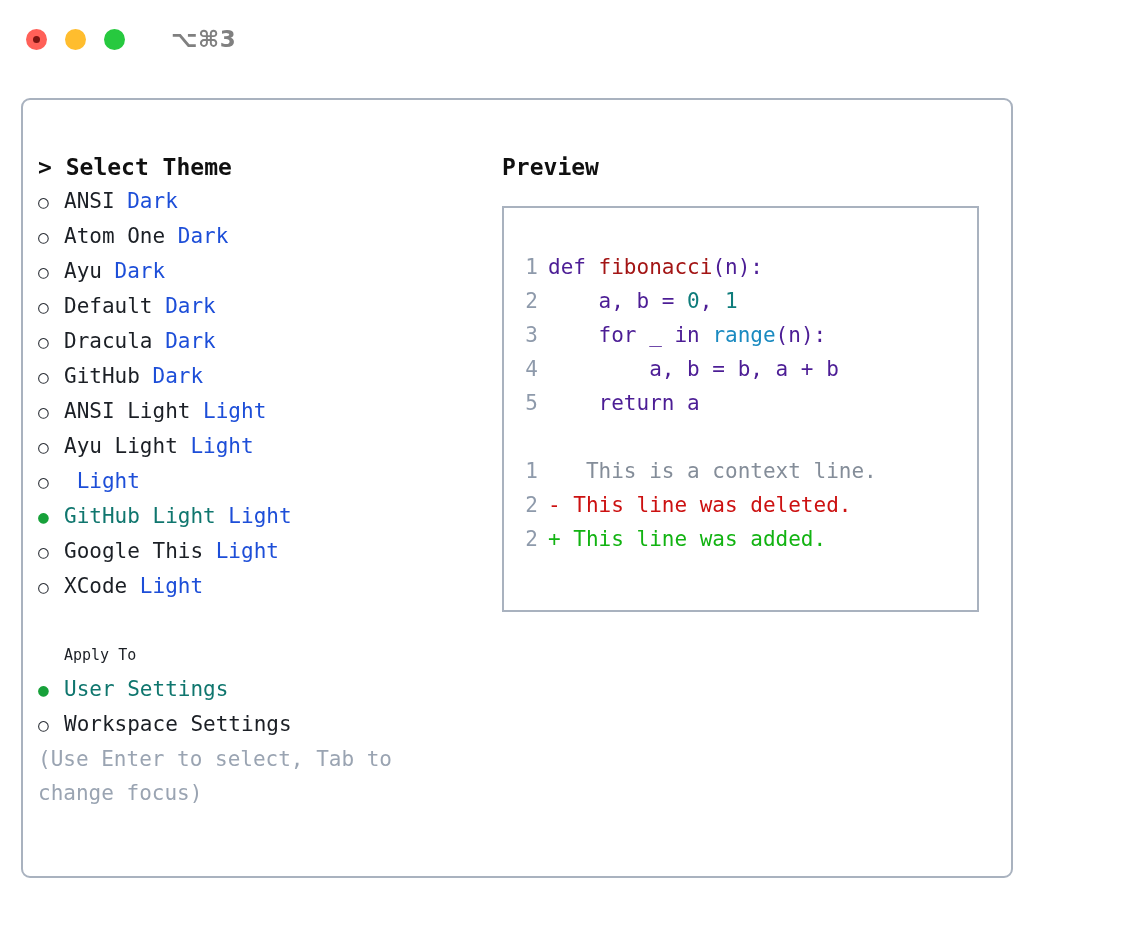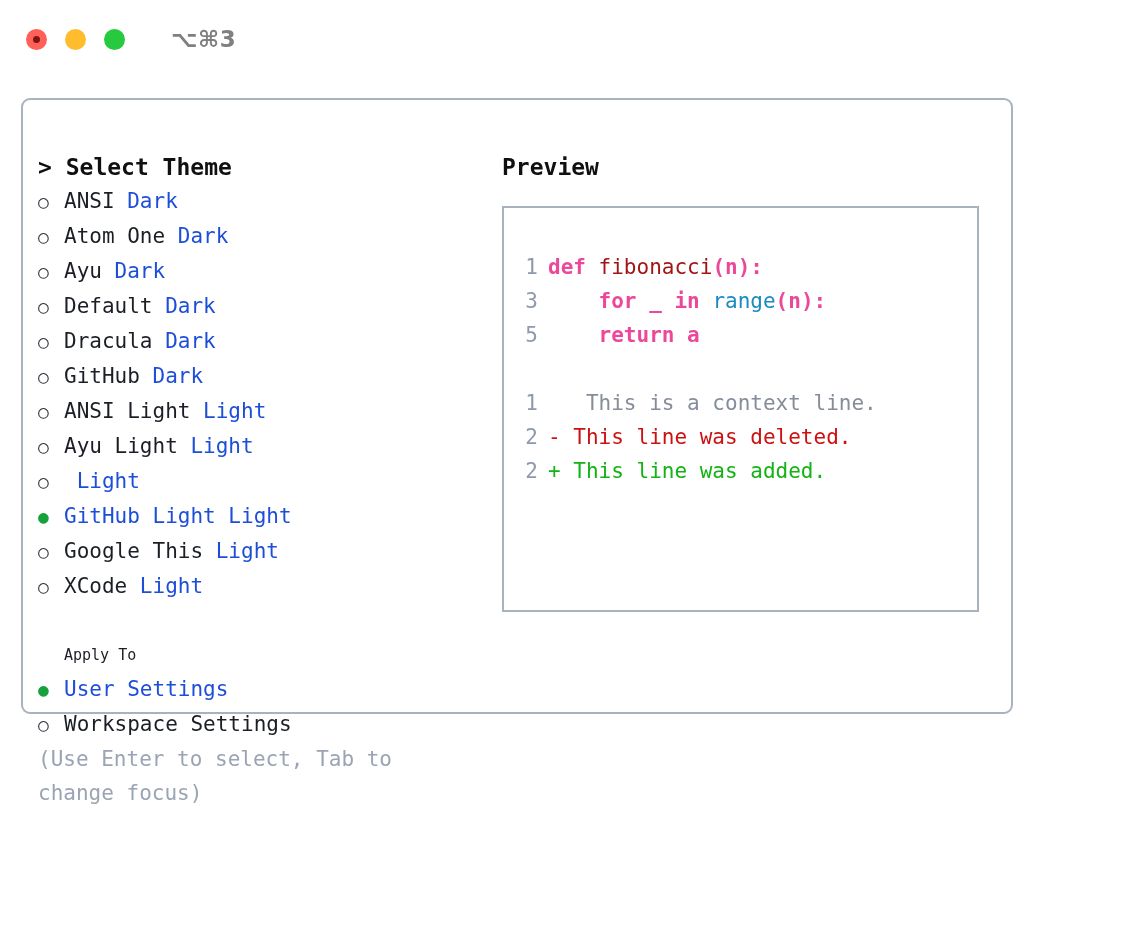--- a/index.html
+++ b/index.html
@@ -58,21 +58,21 @@
     color: #808080;
     letter-spacing: 0.5px;
     font-family: "DejaVu Sans", "Liberation Sans", sans-serif;
   }
   
   .panel {
     position: absolute;
     left: 21px;
     top: 98px;
     width: 992px;
-    height: 616px;
+    height: 780px;
     border: 2px solid #a9b2bf;
     border-radius: 9px;
     box-sizing: border-box;
     background: #ffffff;
   }
   .panel-inner {
     position: relative;
     width: 100%;
     height: 100%;
   }
@@ -99,21 +99,21 @@
   }
   .marker {
     width: 26px;
     flex: none;
     font-size: 18px;
     color: #2b2f36;
     line-height: 34px;
   }
   .marker.sel { color: #17a13a; }
   .opt-name { color: #1b1f25; }
-  .opt-name.sel { color: #1d4ed8; }
+  .opt-name.sel { color: #0f766e; }
   .opt-kind { color: #1d4ed8; }
   .spacer-row { height: 34px; }
   .apply-head {
     font-size: 15px;
     color: #1b1f25;
     line-height: 34px;
     padding-left: 26px;
     white-space: pre;
   }
   .hint {
@@ -149,21 +149,21 @@
     line-height: 34px;
     white-space: pre;
   }
   .lnum {
     color: #8e9aab;
     display: inline-block;
     width: 16px;
     text-align: right;
     margin-right: 10px;
   }
-  .tok-plain { color: #ec4899; font-weight: bold; }
+  .tok-plain { color: #4c1d95; }
   .tok-fn    { color: #a31515; text-align: center; }
   .tok-num   { color: #0e7c7b; }
   .tok-call  { color: #1a8ac0; }
   .diff-ctx  { color: #848d99; }
   .diff-del  { color: #cc1111; }
   .diff-add  { color: #12b312; }
   .blank-line { height: 34px; }
 </style>
 </head>
 <body>
@@ -206,21 +206,23 @@
           </div>
 
         <div class="hint">(Use Enter to select, Tab to change focus)</div>
       </div>
 
       <div class="right-col">
         <div class="preview-head">Preview</div>
         <div class="preview-box">
           <div id="code-block">
               <div class="code-line"><span class="lnum">1</span><span class="tok-plain">def </span><span class="tok-fn">fibonacci</span><span class="tok-plain">(n):</span></div>
+              <div class="code-line"><span class="lnum">2</span><span class="tok-plain">    a, b = </span><span class="tok-num">0</span><span class="tok-plain">, </span><span class="tok-num">1</span></div>
               <div class="code-line"><span class="lnum">3</span><span class="tok-plain">    for _ in </span><span class="tok-call">range</span><span class="tok-plain">(n):</span></div>
+              <div class="code-line"><span class="lnum">4</span><span class="tok-plain">        a, b = b, a + b</span></div>
               <div class="code-line"><span class="lnum">5</span><span class="tok-plain">    return a</span></div>
             </div>
           <div class="blank-line"></div>
           <div id="diff-block">
               <div class="code-line"><span class="lnum">1</span><span class="diff-ctx"> </span><span class="diff-ctx">  This is a context line.</span></div>
               <div class="code-line"><span class="lnum">2</span><span class="diff-del">-</span><span class="diff-del"> This line was deleted.</span></div>
               <div class="code-line"><span class="lnum">2</span><span class="diff-add">+</span><span class="diff-add"> This line was added.</span></div>
             </div>
         </div>
       </div>

